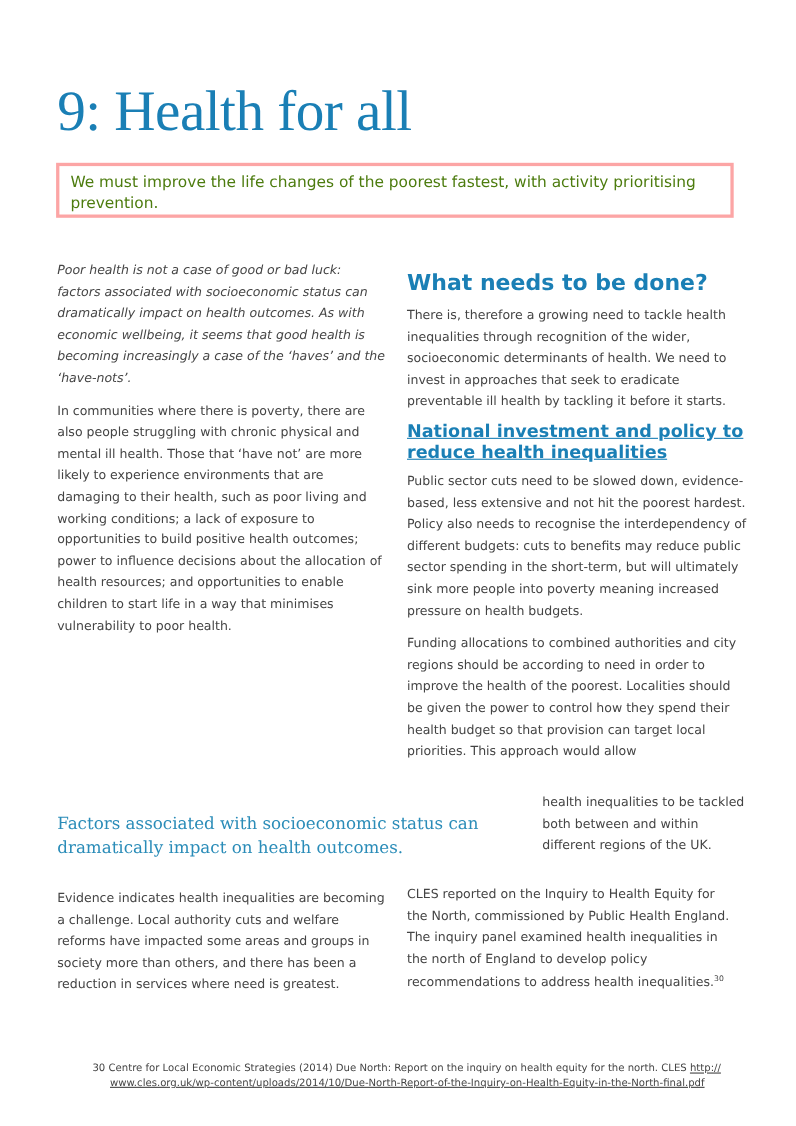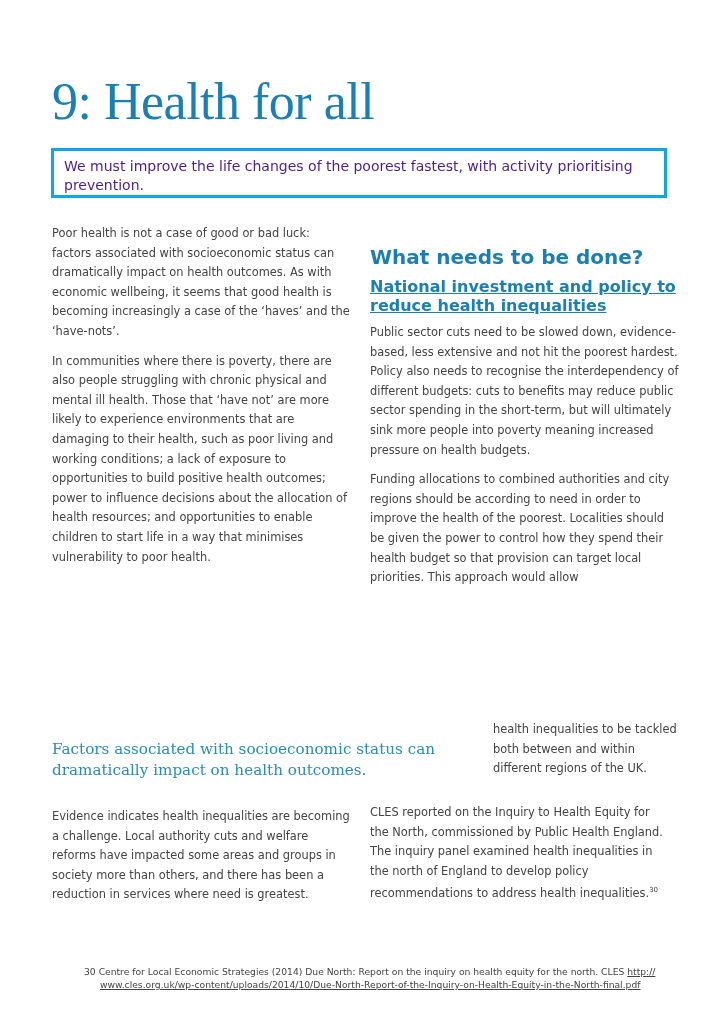--- a/index.html
+++ b/index.html
@@ -1,22 +1,22 @@
 <!DOCTYPE html>
 <html><head>
 <meta charset="utf-8">
 <style>
   html, body { margin: 0; padding: 0; background: #ffffff; }
   body { width: 724px; height: 1024px; position: relative; overflow: hidden;
          font-family: "DejaVu Sans", sans-serif; color: #3d3d3d; }
   .abs { position: absolute; }
   .title { left: 52px; top: 72px; font-size: 52px; font-weight: 300; color: #1a7fb5;
            letter-spacing: -0.5px; line-height: 60px; font-family: Liberation Serif, serif; }
-  .callout { left: 51px; top: 148px; width: 616px; height: 50px; border: 3px solid #0ea5e9;
-             box-sizing: border-box; padding: 6px 10px; font-size: 14px; line-height: 19px; color: #4c1d95; }
+  .callout { left: 51px; top: 148px; width: 616px; height: 50px; border: 3px solid #fca5a5;
+             box-sizing: border-box; padding: 6px 10px; font-size: 14px; line-height: 19px; color: #4d7c0f; }
   .h2 { font-weight: bold; color: #1a7fb5; font-size: 20px; line-height: 26px; margin: 0; }
   .h3 { font-weight: bold; color: #1a7fb5; font-size: 16px; line-height: 19px; margin: 0; text-decoration: underline; }
   .p { font-size: 11.4px; line-height: 19.6px; margin: 0; color: #444; }
   .col-left { left: 52px; width: 300px; }
   .col-right { left: 370px; width: 310px; }
   .pullquote { left: 52px; top: 739px; width: 430px; font-family: "DejaVu Serif", serif;
                color: #2a8cb8; font-size: 15.2px; line-height: 21px; }
   .italic { }
   .footnote { left: 52px; top: 965px; width: 640px; font-size: 9.2px; line-height: 13px; color: #444; margin-left: 32px; }
   .footnote .link { text-decoration: underline; color: #444; }
@@ -26,32 +26,33 @@
 </head>
 <body>
 
 <div class="abs title">9: Health for all</div>
 
 <div class="abs callout">
   <span>We must improve the life changes of the poorest fastest, with activity prioritising prevention.</span>
 </div>
 
 <div class="abs col-left" style="top:214px;">
-  <p class="p" style="margin-top:10px;">Poor health is not a case of good or bad luck: factors associated with socioeconomic status can dramatically impact on health outcomes. As with economic wellbeing, it seems that good health is becoming increasingly a case of the ‘haves’ and the ‘have-nots’.</p>
+  <p class="p" style="margin-top:22px;font-style:italic;">Poor health is not a case of good or bad luck: factors associated with socioeconomic status can dramatically impact on health outcomes. As with economic wellbeing, it seems that good health is becoming increasingly a case of the ‘haves’ and the ‘have-nots’.</p>
   <p class="p" style="margin-top:10px;">In communities where there is poverty, there are also people struggling with chronic physical and mental ill health. Those that ‘have not’ are more likely to experience environments that are damaging to their health, such as poor living and working conditions; a lack of exposure to opportunities to build positive health outcomes; power to influence decisions about the allocation of health resources; and opportunities to enable children to start life in a way that minimises vulnerability to poor health.</p>
 </div>
 
 <div class="abs pullquote">Factors associated with socioeconomic status can dramatically impact on health outcomes.</div>
 
 <div class="abs col-left" style="top:807px;">
   <p class="p">Evidence indicates health inequalities are becoming a challenge. Local authority cuts and welfare reforms have impacted some areas and groups in society more than others, and there has been a reduction in services where need is greatest.</p>
 </div>
 
 <div class="abs col-right" style="top:244px;">
   <h2 class="h2">What needs to be done?</h2>
+  <p class="p" style="margin-top:7px;">There is, therefore a growing need to tackle health inequalities through recognition of the wider, socioeconomic determinants of health. We need to invest in approaches that seek to eradicate preventable ill health by tackling it before it starts.</p>
   <h3 class="h3" style="margin-top:7px;">National investment and policy to reduce health inequalities</h3>
   <p class="p" style="margin-top:8px;">Public sector cuts need to be slowed down, evidence-based, less extensive and not hit the poorest hardest. Policy also needs to recognise the interdependency of different budgets: cuts to benefits may reduce public sector spending in the short-term, but will ultimately sink more people into poverty meaning increased pressure on health budgets.</p>
   <p class="p" style="margin-top:10px;">Funding allocations to combined authorities and city regions should be according to need in order to improve the health of the poorest. Localities should be given the power to control how they spend their health budget so that provision can target local priorities. This approach would allow</p>
 </div>
 
 <div class="abs" style="left:493px; top:720px; width:190px;">
   <p class="p">health inequalities to be tackled both between and within different regions of the UK.</p>
 </div>
 
 <div class="abs col-right" style="top:803px; width:300px;">

